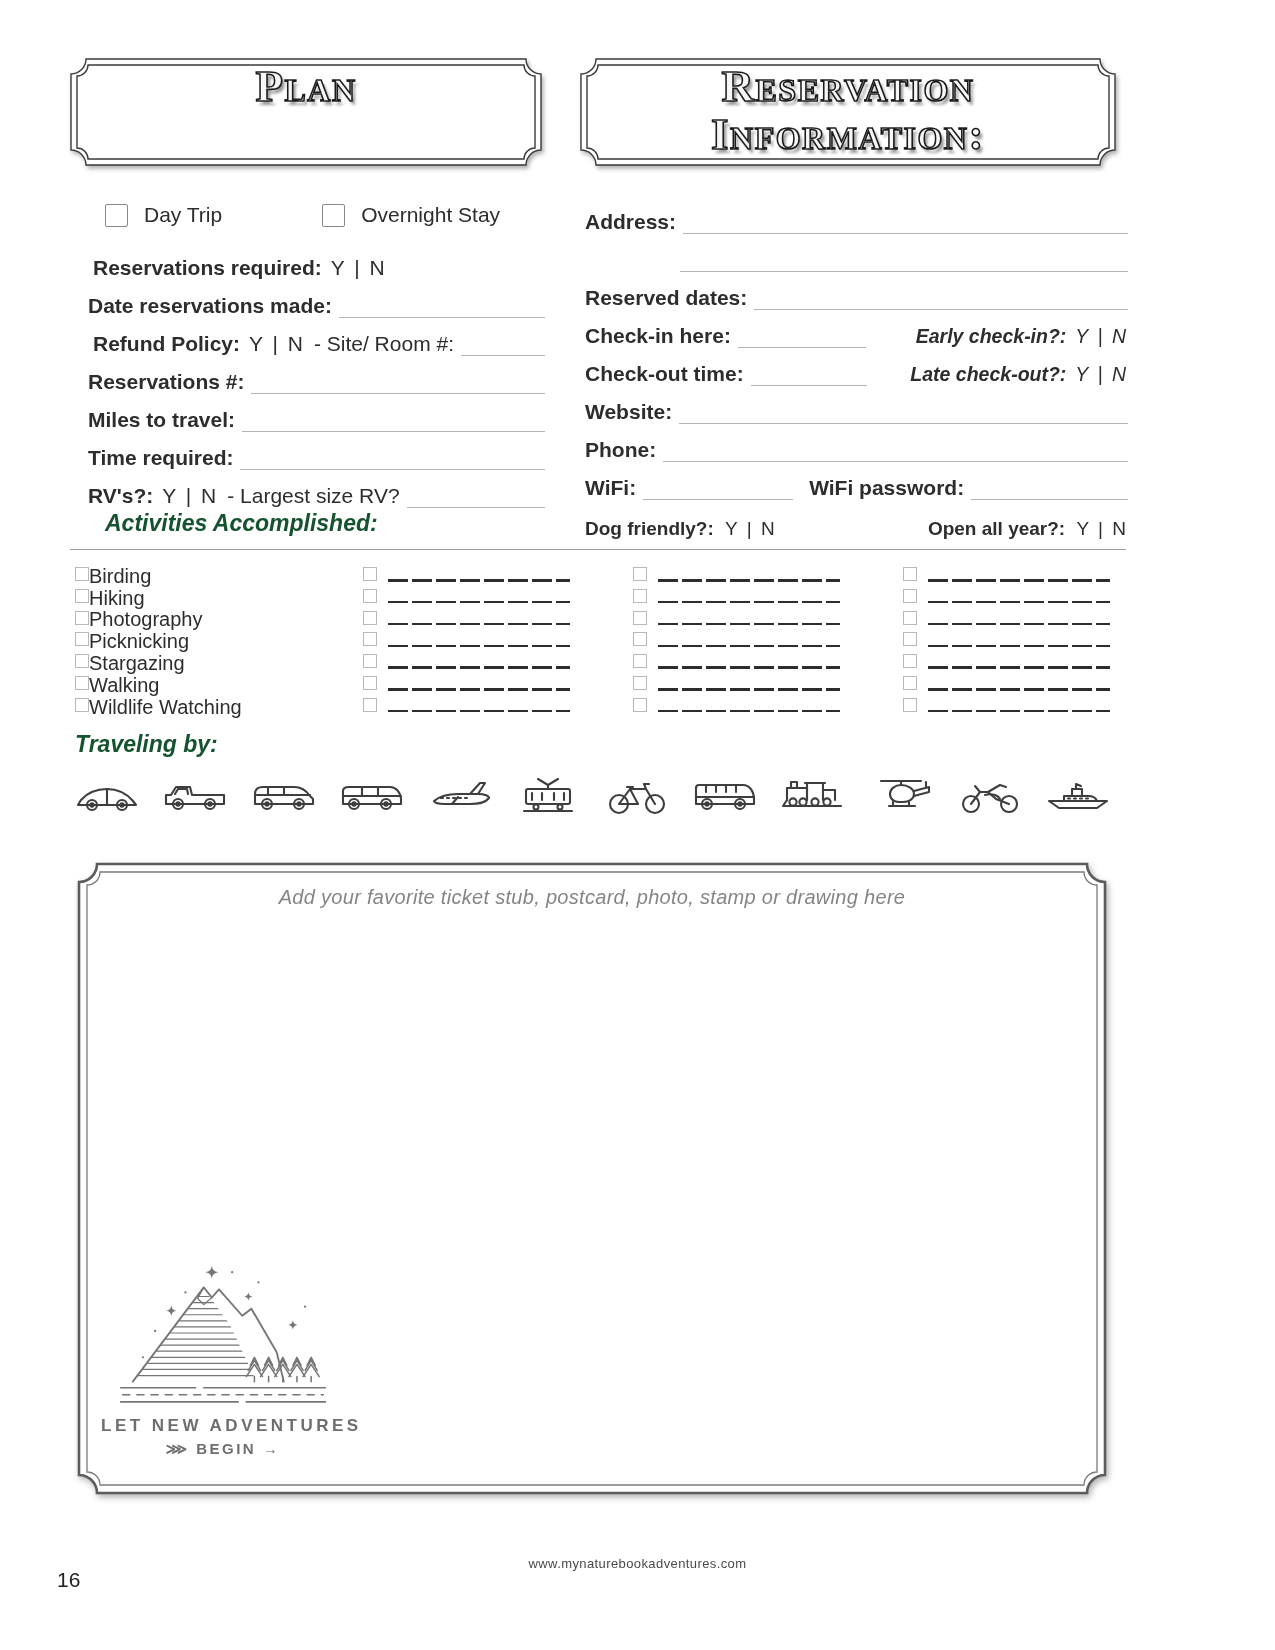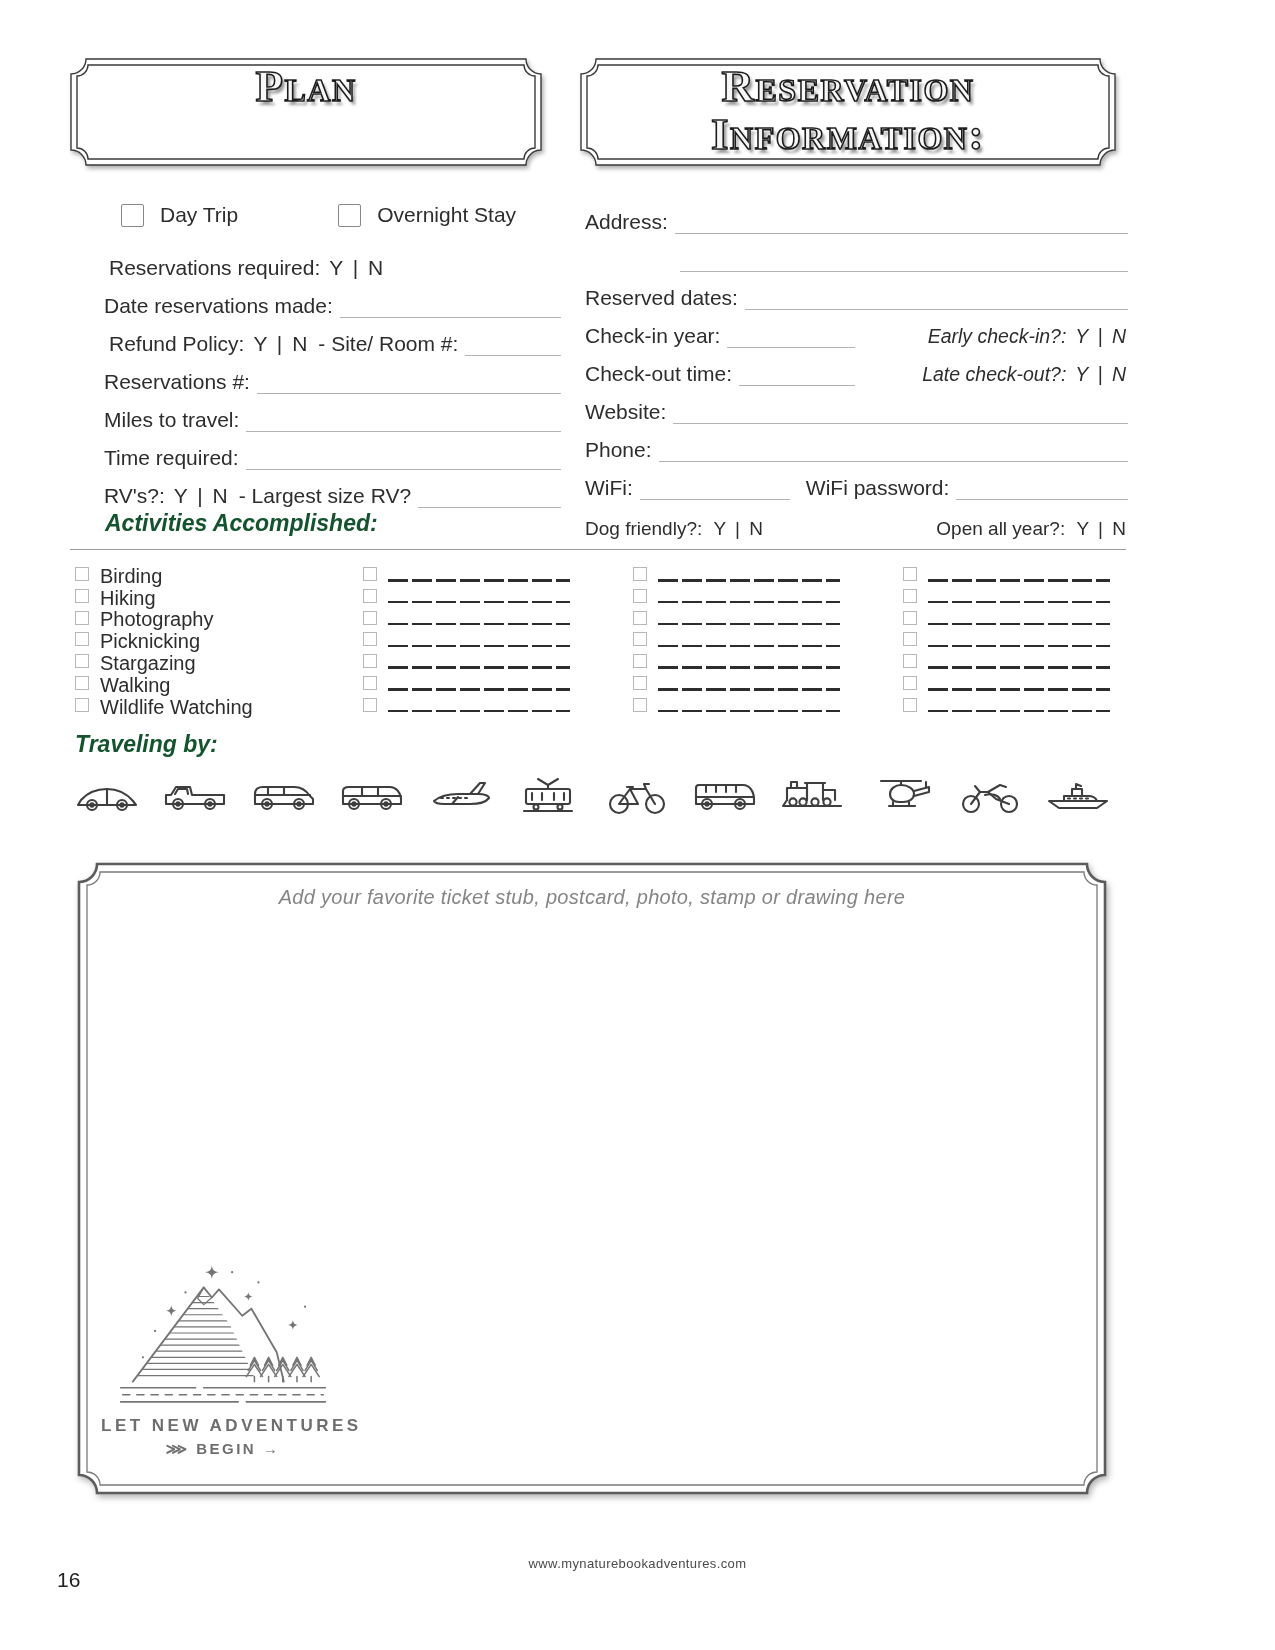--- a/index.html
+++ b/index.html
@@ -12,21 +12,21 @@
   .ptitle{position:relative;text-align:center;font-family:"Liberation Serif",serif;
           font-variant:small-caps;font-weight:700;font-size:45px;line-height:1.07;
           padding-top:6px;letter-spacing:1.5px;color:#f7f7f7;
           -webkit-text-stroke:1.6px #1c1c1c;
           text-shadow:3px 4px 3px rgba(0,0,0,.40);}
   @supports not (-webkit-text-stroke: 1px #000){ .ptitle{color:#222;text-shadow:2px 3px 2px rgba(0,0,0,.35);} }
 
   
   .col{position:absolute;}
   .frow{display:flex;align-items:flex-end;height:38px;font-size:21px;}
-  .lbl{white-space:nowrap;}
+  .lbl{white-space:nowrap;font-weight:bold;}
   .yn{margin-left:9px;letter-spacing:2px;white-space:nowrap;}
   .sfx{margin-left:9px;white-space:nowrap;}
   .wl{border-bottom:1.2px solid #b3b3b3;height:26px;margin-left:7px;}
   .grow{flex:1 1 auto;}
   .sp{flex:1 1 auto;}
   .it{font-style:italic;font-size:19.5px;}
   .sm{font-size:19px;}
   .triprow{display:flex;align-items:center;height:34px;margin-bottom:10px;}
   .pair{display:flex;align-items:center;}
   .cb{width:21px;height:21px;border:1.4px solid #888;border-radius:2px;background:#fff;flex:0 0 auto;}
@@ -35,21 +35,21 @@
 
   .divider{position:absolute;left:70px;top:549px;width:1056px;height:1.2px;background:#9c9c9c;}
   .sechead{position:absolute;font-size:23px;font-weight:700;font-style:italic;color:#14532d;}
 
   
   .checklist{position:absolute;left:75px;top:565px;width:1040px;display:flex;justify-content:space-between;}
   .ccol{width:230px;}
   .ccol.narrow{width:212px;}
   .clrow{display:flex;align-items:center;height:21.8px;}
   .cbs{width:12px;height:12px;border:1.2px solid #b8b8b8;background:#fff;flex:0 0 auto;align-self:flex-start;margin-top:2px;}
-  .clrow .alabel{margin-left:11px;font-size:20px;line-height:1;}
+  .clrow .alabel{font-size:20px;line-height:1;}
   .bl{width:182px;height:2.4px;margin-left:11px;margin-top:9px;
       background:repeating-linear-gradient(90deg,#2d2d2d 0 20px,transparent 20px 24px);}
 
   
   .icons{position:absolute;left:75px;top:770px;width:1035px;height:46px;
          display:flex;justify-content:space-between;align-items:flex-end;}
   .vic{stroke:#3e3e3e;fill:none;stroke-width:2.1;stroke-linecap:round;stroke-linejoin:round;}
 
   
   .membox{position:absolute;left:75px;top:860px;width:1034px;height:637px;}
@@ -84,21 +84,21 @@
     <svg viewBox="0 0 540 112">
       <path d="M 18 3 H 522 A 15 15 0 0 0 537 18 V 94 A 15 15 0 0 0 522 109 H 18 A 15 15 0 0 0 3 94 V 18 A 15 15 0 0 0 18 3 Z" fill="#fff" stroke="#3a3a3a" stroke-width="1.4"></path>
       <path d="M 20 9 H 520 A 11 11 0 0 0 531 20 V 92 A 11 11 0 0 0 520 103 H 20 A 11 11 0 0 0 9 92 V 20 A 11 11 0 0 0 20 9 Z" fill="none" stroke="#3a3a3a" stroke-width="1.4"></path>
     </svg>
     <div class="ptitle">
       <div>Reservation</div>
       <div>Information:</div>
     </div>
   </div>
 
-  <div class="col" style="left:104px;top:198px;width:457px;">
+  <div class="col" style="left:88px;top:198px;width:457px;">
     <div class="triprow">
       <div class="pair" style="margin-left:17px;">
         <div class="cb"></div>
         <span class="plabel">Day Trip</span>
       </div>
       <div class="pair" style="margin-left:100px;">
         <div class="cb"></div>
         <span class="plabel">Overnight Stay</span>
       </div>
     </div>
@@ -142,21 +142,21 @@
       <span class="wl grow"></span>
     </div>
     <div class="frow">
       <span class="wl grow" style="margin-left:95px;"></span>
     </div>
     <div class="frow">
       <span class="lbl">Reserved dates:</span>
       <span class="wl grow"></span>
     </div>
     <div class="frow">
-      <span class="lbl">Check-in year:</span>
+      <span class="lbl">Check-in here:</span>
       <span class="wl" style="width:128px;"></span>
       <span class="sp"></span>
       <span class="lbl it">Early check-in?:</span>
       <span class="yn it">Y | N</span>
     </div>
     <div class="frow">
       <span class="lbl">Check-out time:</span>
       <span class="wl" style="width:116px;"></span>
       <span class="sp"></span>
       <span class="lbl it">Late check-out?:</span>

